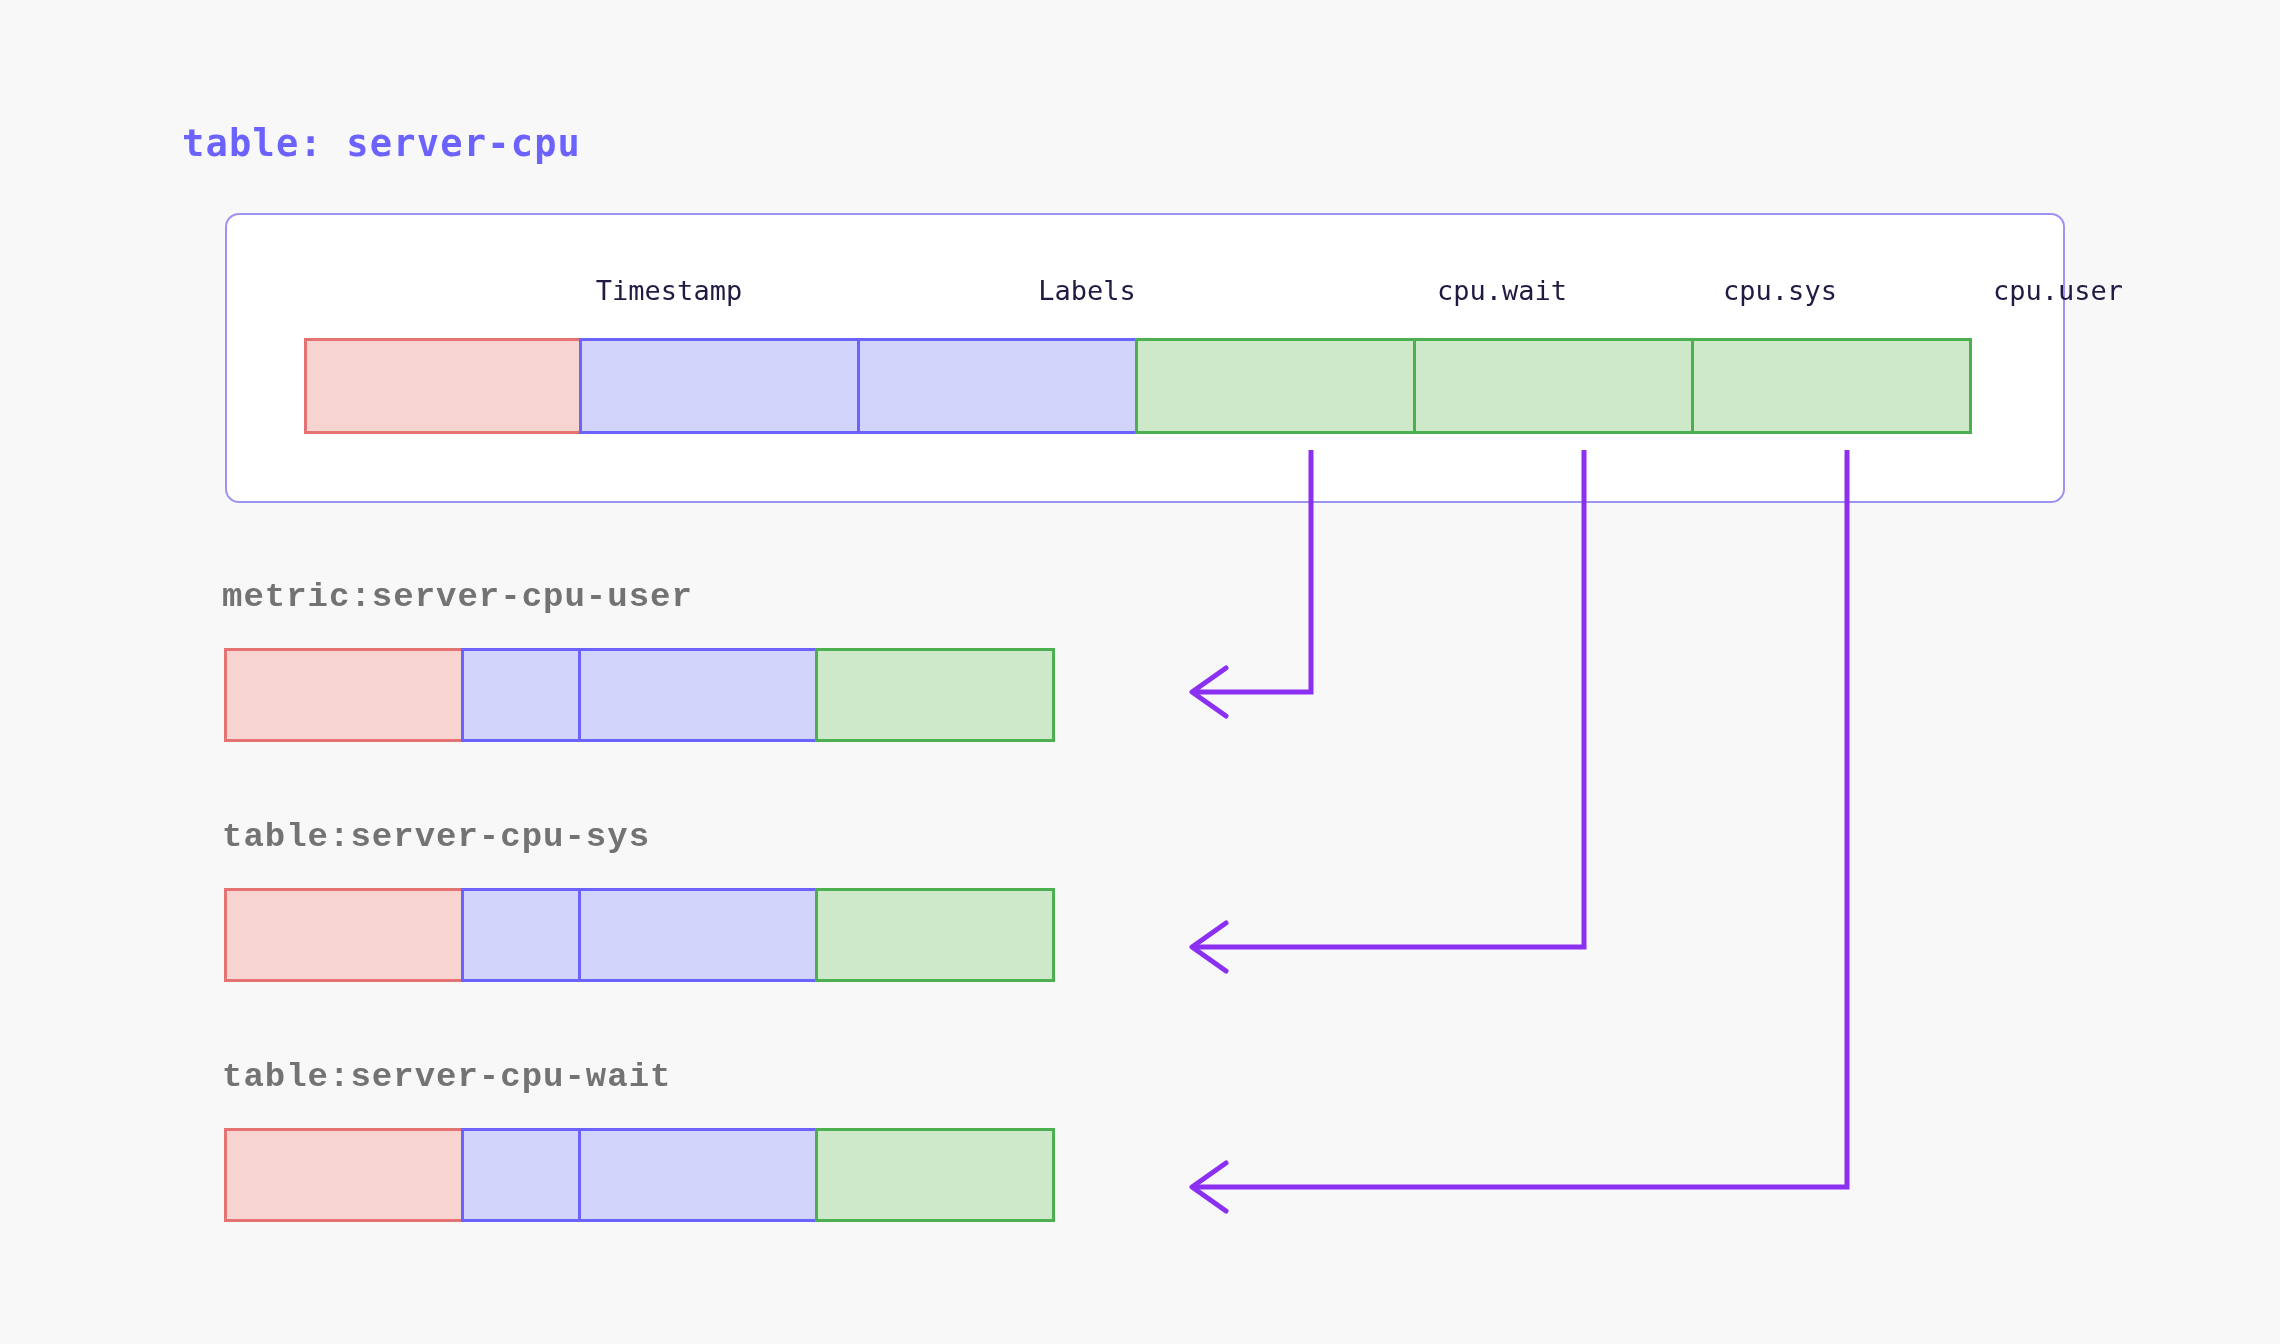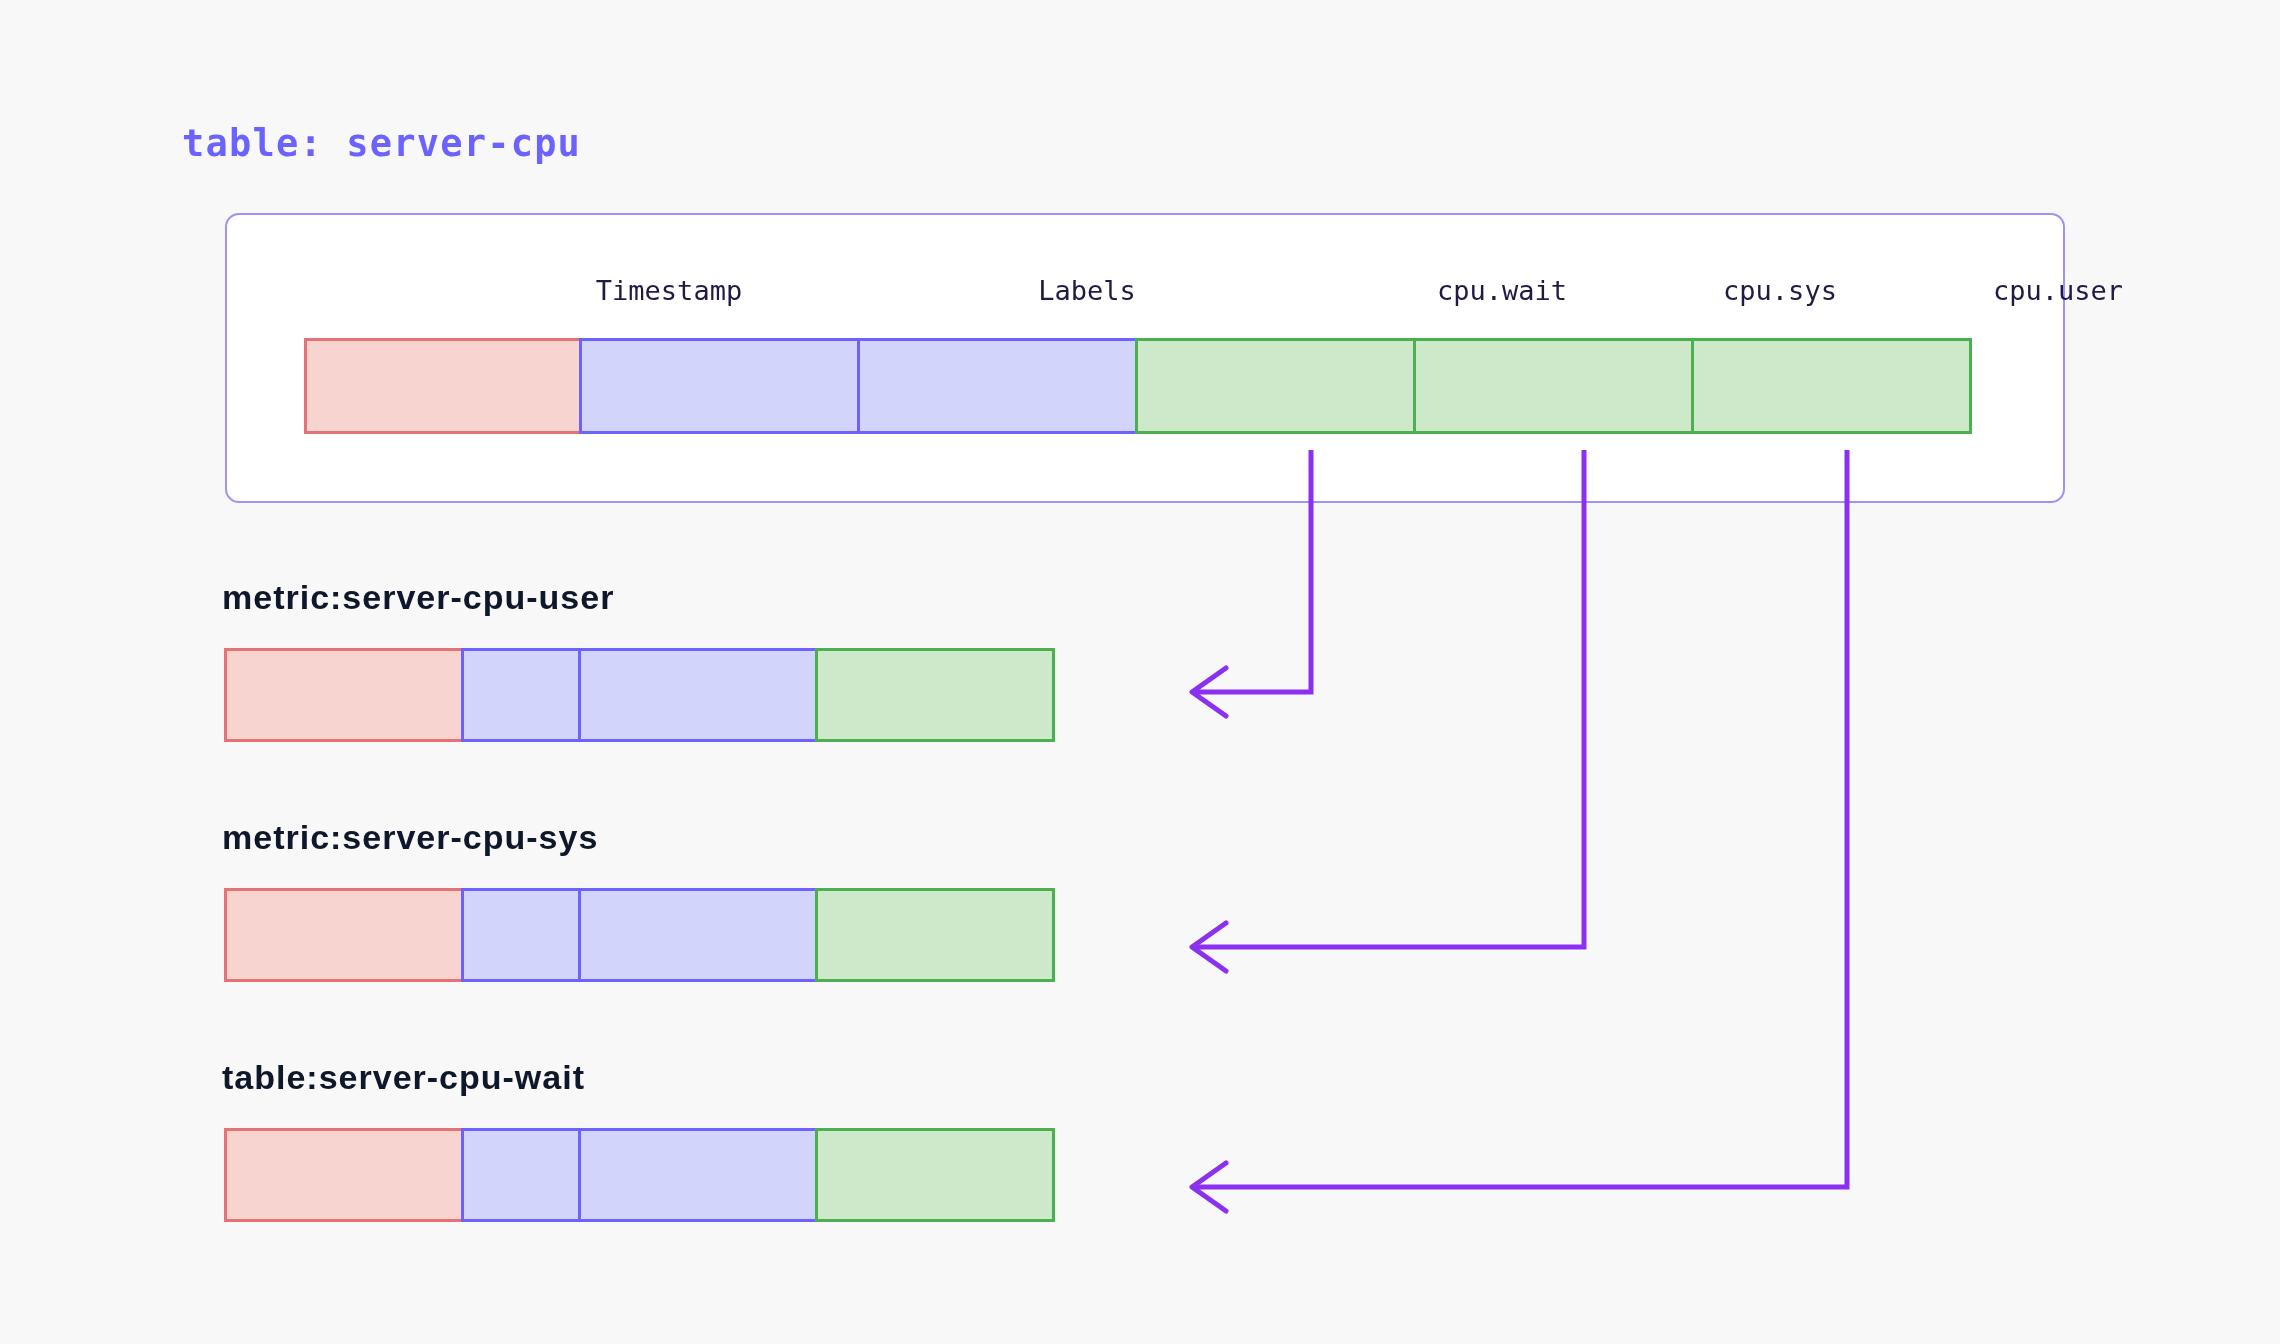--- a/index.html
+++ b/index.html
@@ -83,25 +83,25 @@
     margin-left: -3px;
   }
   .cell:first-child { margin-left: 0; }
   .cell.ts    { background: #f8d4d0; border-color: #e57373; }
   .cell.lbl   { background: #d3d4fb; border-color: #6c63ff; }
   .cell.val   { background: #cde9c9; border-color: #4caf50; }
 
   
   .metric-label {
     position: absolute;
-    font-family: Liberation Sans, sans-serif;
+    font-family: Liberation Mono, monospace;
     font-size: 34px;
     font-weight: 700;
     letter-spacing: 1px;
-    color: #0f172a;
+    color: #737373;
     white-space: pre;
   }
   .metric-row {
     position: absolute;
     left: 224px;
     height: 94px;
     display: flex;
   }
   .metric-row .cell { height: 94px; }
 
@@ -155,21 +155,21 @@
   </div>
 
   <div class="metric-label" style="left:222px; top:578px">metric:server-cpu-user</div>
   <div class="metric-row" style="top:648px">
     <div class="cell ts" style="width:240px"></div>
     <div class="cell lbl" style="width:120px"></div>
     <div class="cell lbl" style="width:240px"></div>
     <div class="cell val" style="width:240px"></div>
   </div>
 
-  <div class="metric-label" style="left:222px; top:818px">metric:server-cpu-sys</div>
+  <div class="metric-label" style="left:222px; top:818px">table:server-cpu-sys</div>
   <div class="metric-row" style="top:888px">
     <div class="cell ts" style="width:240px"></div>
     <div class="cell lbl" style="width:120px"></div>
     <div class="cell lbl" style="width:240px"></div>
     <div class="cell val" style="width:240px"></div>
   </div>
 
   <div class="metric-label" style="left:222px; top:1058px">table:server-cpu-wait</div>
   <div class="metric-row" style="top:1128px">
     <div class="cell ts" style="width:240px"></div>

